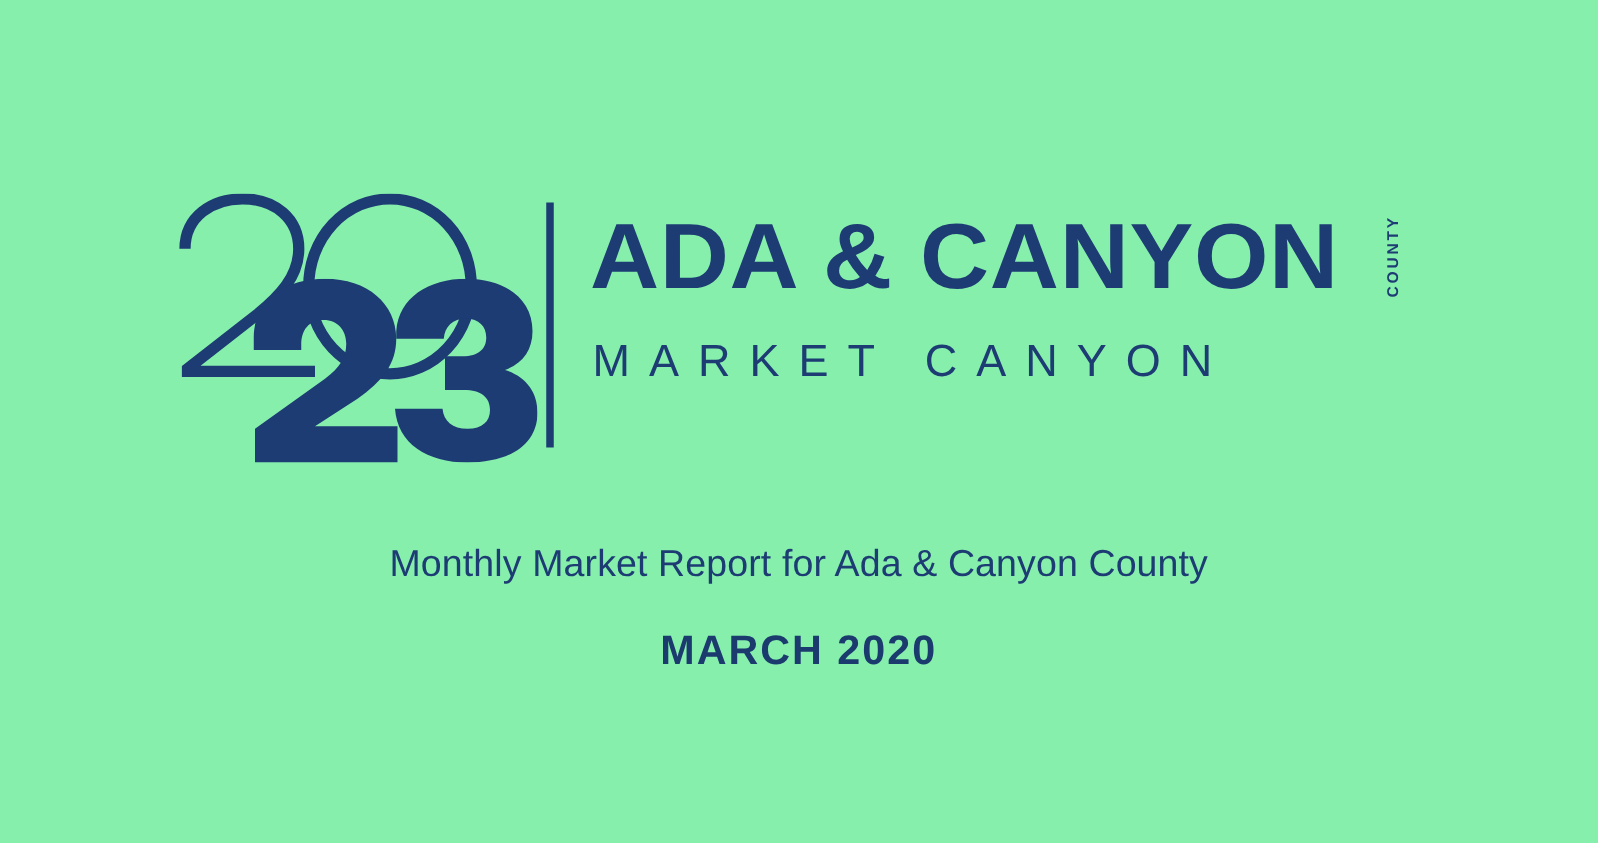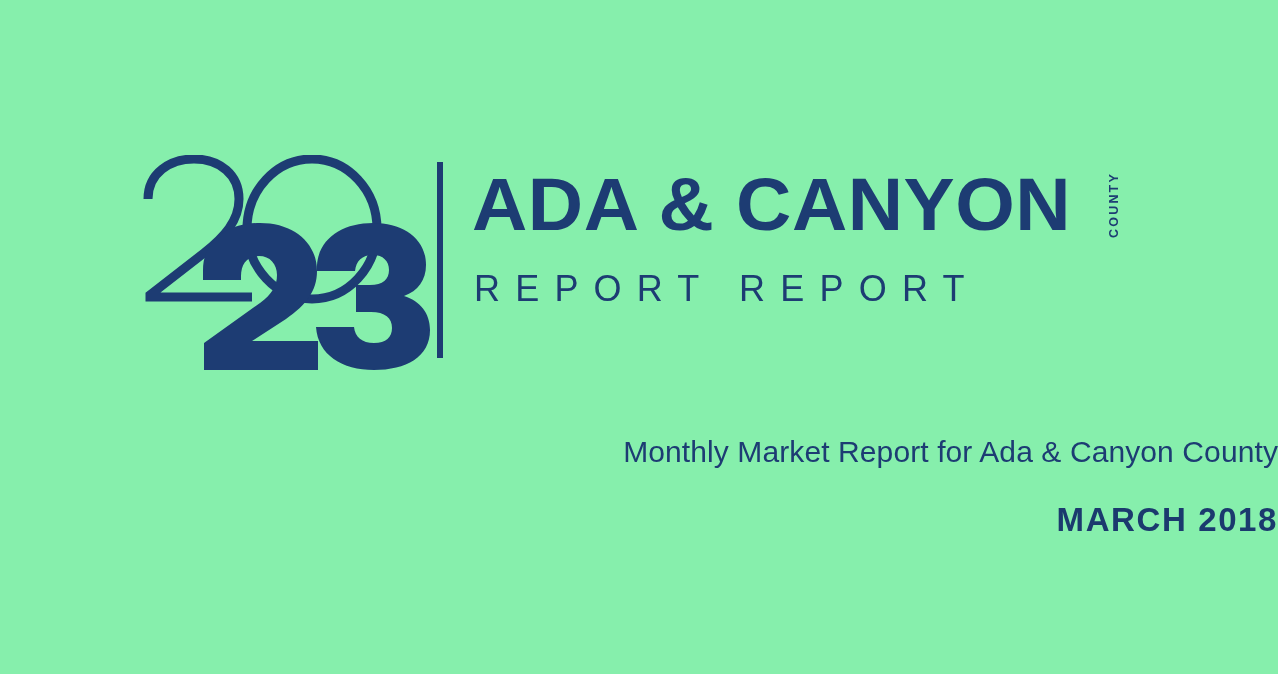--- a/index.html
+++ b/index.html
@@ -120,21 +120,21 @@
     letter-spacing:15.2px;
     white-space:nowrap;
   }
 
   
   .caption-block{
     position:absolute;
     left:0;
     top:430px;
     width:1278px;
-    text-align:right;
+    text-align:center;
   }
   .caption-line{
     font-size:30px;
     font-weight:normal;
     color:var(--navy);
     letter-spacing:0.1px;
     line-height:44px;
     white-space:nowrap;
   }
   .caption-date{
@@ -173,23 +173,23 @@
 
     <div class="divider"></div>
 
     <div class="wordmark">
       <div class="wordmark-main">ADA &amp; CANYON</div>
 
       <div class="county-holder">
         <div class="wordmark-county">COUNTY</div>
       </div>
 
-      <div class="wordmark-sub">REPORT REPORT</div>
+      <div class="wordmark-sub">MARKET CANYON</div>
     </div>
 
   </div>
 
   <div class="caption-block">
     <div class="caption-line">Monthly Market Report for Ada &amp; Canyon County</div>
-    <div class="caption-date">MARCH 2018</div>
+    <div class="caption-date">MARCH 2020</div>
   </div>
 
 </div>
 
 </body></html>

